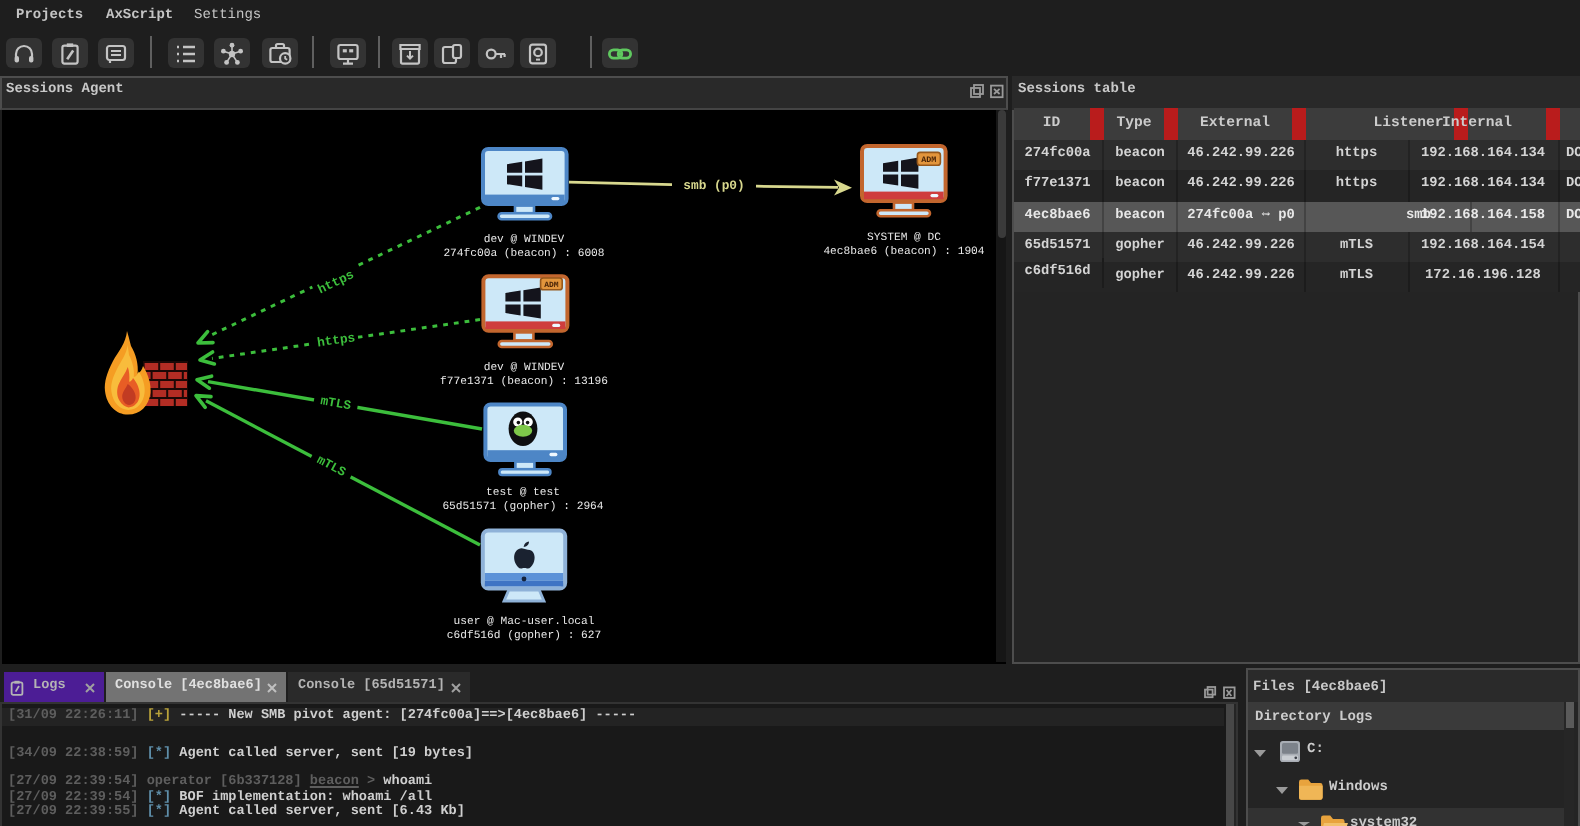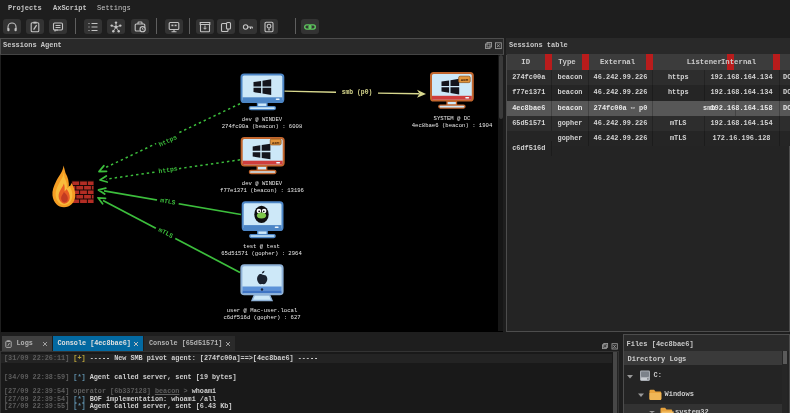--- a/index.html
+++ b/index.html
@@ -293,38 +293,38 @@
 <div class="cell" style="left:684px;top:100.6px;width:51.5px;color:#e8e8e8">smb</div>
 <div class="cell" style="left:704.5px;top:100.6px;width:75px;color:#e8e8e8">192.168.164.158</div>
 <div class="cell" style="left:783px;top:100.6px;width:7px;text-align:left;border-right:none;color:#e8e8e8">DOM</div>
 
 <div class="cell" style="left:506.5px;top:115.9px;width:45.5px">65d51571</div>
 <div class="cell" style="left:552px;top:115.9px;width:37px">gopher</div>
 <div class="cell" style="left:589px;top:115.9px;width:64px">46.242.99.226</div>
 <div class="cell" style="left:653px;top:115.9px;width:51.5px">mTLS</div>
 <div class="cell" style="left:704.5px;top:115.9px;width:75px">192.168.164.154</div>
 
-<div class="cell" style="left:506.5px;top:141px;width:45.5px">c6df516d</div>
+<div class="cell" style="left:506.5px;top:129px;width:45.5px">c6df516d</div>
 <div class="cell" style="left:552px;top:131.2px;width:37px">gopher</div>
 <div class="cell" style="left:589px;top:131.2px;width:64px">46.242.99.226</div>
 <div class="cell" style="left:653px;top:131.2px;width:51.5px">mTLS</div>
 <div class="cell" style="left:704.5px;top:131.2px;width:75px">172.16.196.128</div>
 
-<div class="tab" style="left:1.5px;width:50px;background:#404040">
+<div class="tab" style="left:1.5px;width:50px;background:#4c1d95">
  <svg style="position:absolute;left:3px;top:4px" width="7" height="8" viewBox="0 0 7 8" fill="none" stroke="#b4b4b4" stroke-width="0.9">
   <rect x="0.8" y="1.2" width="5.4" height="6.2" rx="0.8"></rect>
       <rect x="2.2" y="0.4" width="2.6" height="1.4" fill="#b4b4b4" stroke="none"></rect>
       <path d="M4.5 3 L2.8 5.8"></path>
  </svg>
  <span style="position:absolute;left:15px">Logs</span>
  <svg style="position:absolute;left:40px;top:5px" width="6" height="6" viewBox="0 0 6 6" stroke="#a0a0a0" stroke-width="1">
       <path d="M1 1 L5 5 M5 1 L1 5"></path>
     </svg>
 </div>
-<div class="tab" style="left:52.5px;width:90px;background:#0369a1;color:#e0e0e0">
+<div class="tab" style="left:52.5px;width:90px;background:#737373;color:#e0e0e0">
  <span style="position:absolute;left:5px">Console [4ec8bae6]</span>
  <svg style="position:absolute;left:80px;top:5px" width="6" height="6" viewBox="0 0 6 6" stroke="#c0c0c0" stroke-width="1">
       <path d="M1 1 L5 5 M5 1 L1 5"></path>
     </svg>
 </div>
 <div class="tab" style="left:143.5px;width:91px;background:#2a2a2a">
  <span style="position:absolute;left:5.5px">Console [65d51571]</span>
  <svg style="position:absolute;left:81px;top:5px" width="6" height="6" viewBox="0 0 6 6" stroke="#a0a0a0" stroke-width="1">
       <path d="M1 1 L5 5 M5 1 L1 5"></path>
     </svg>

